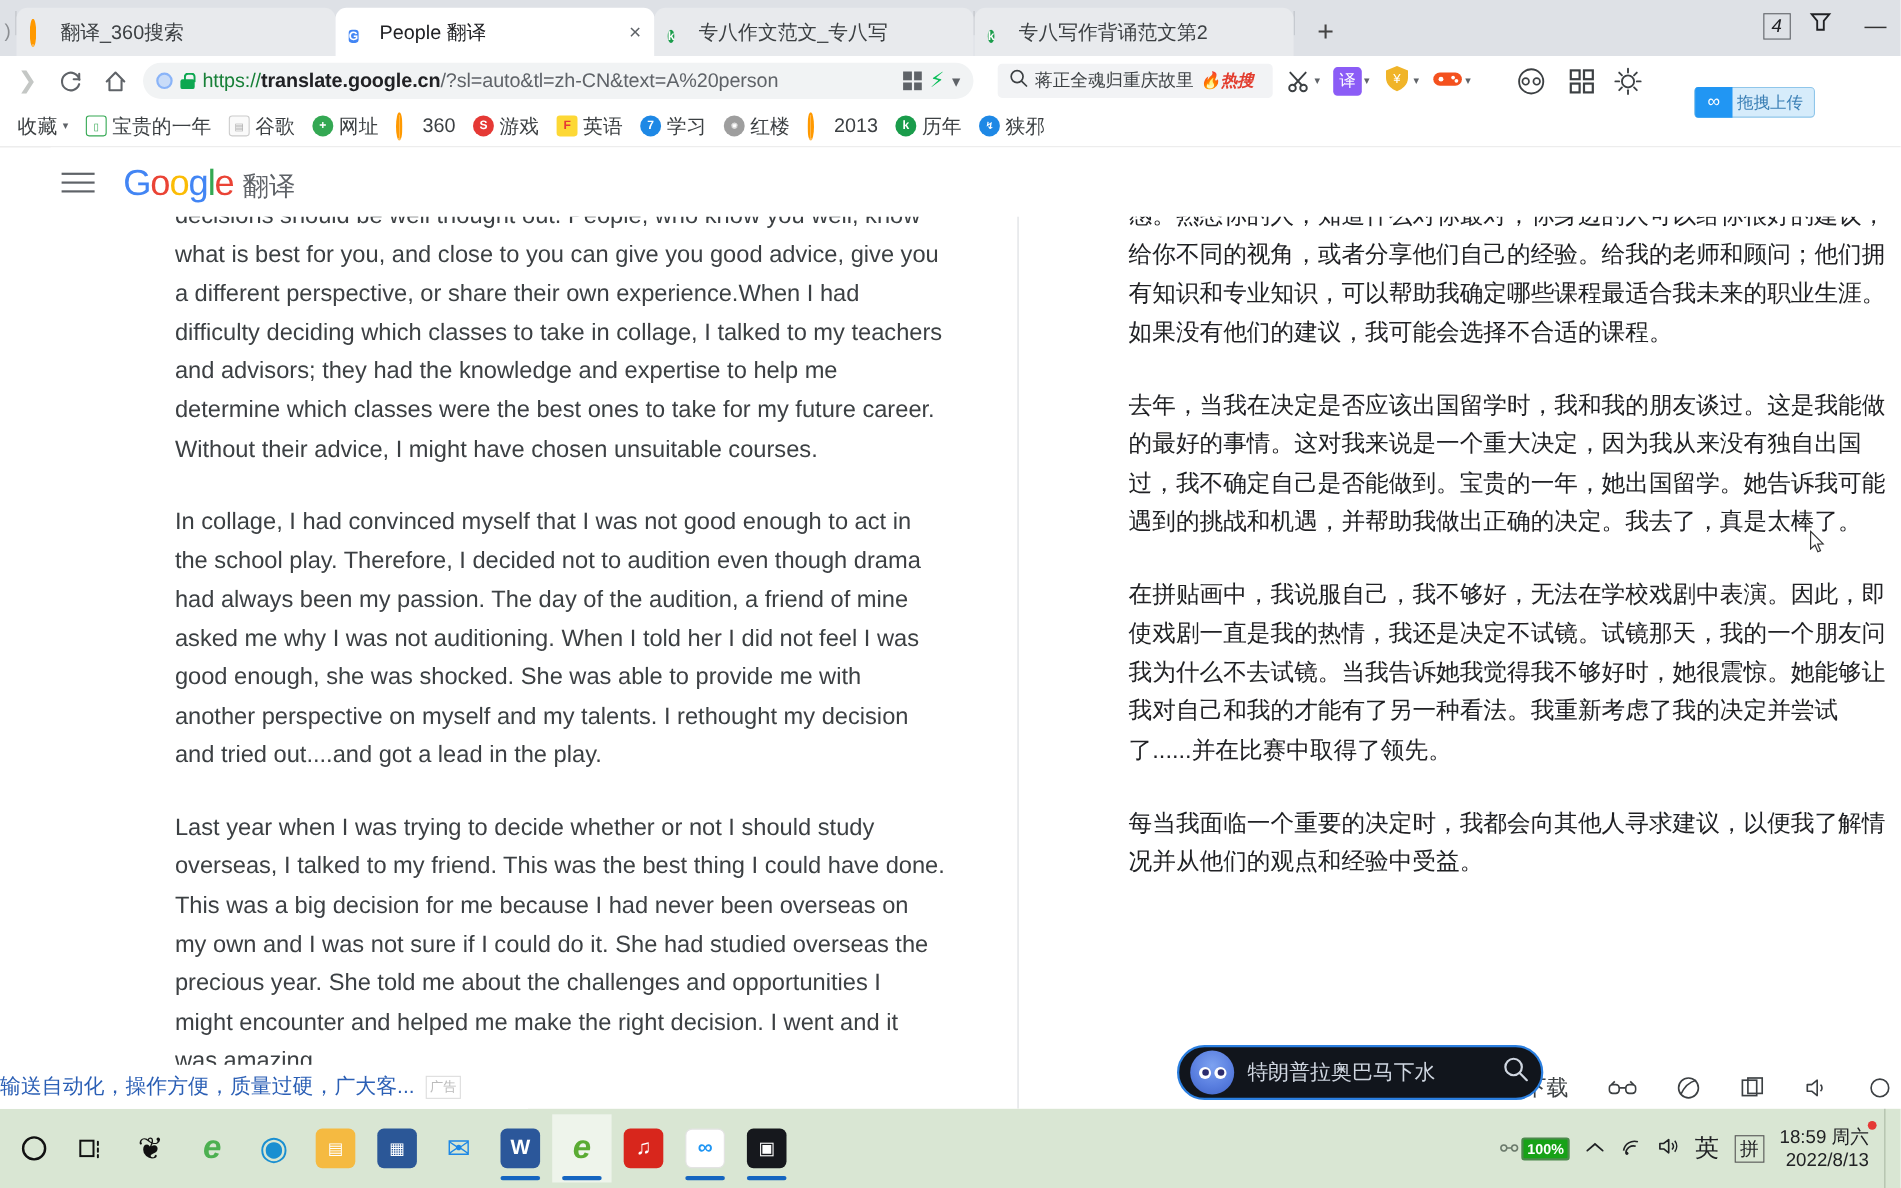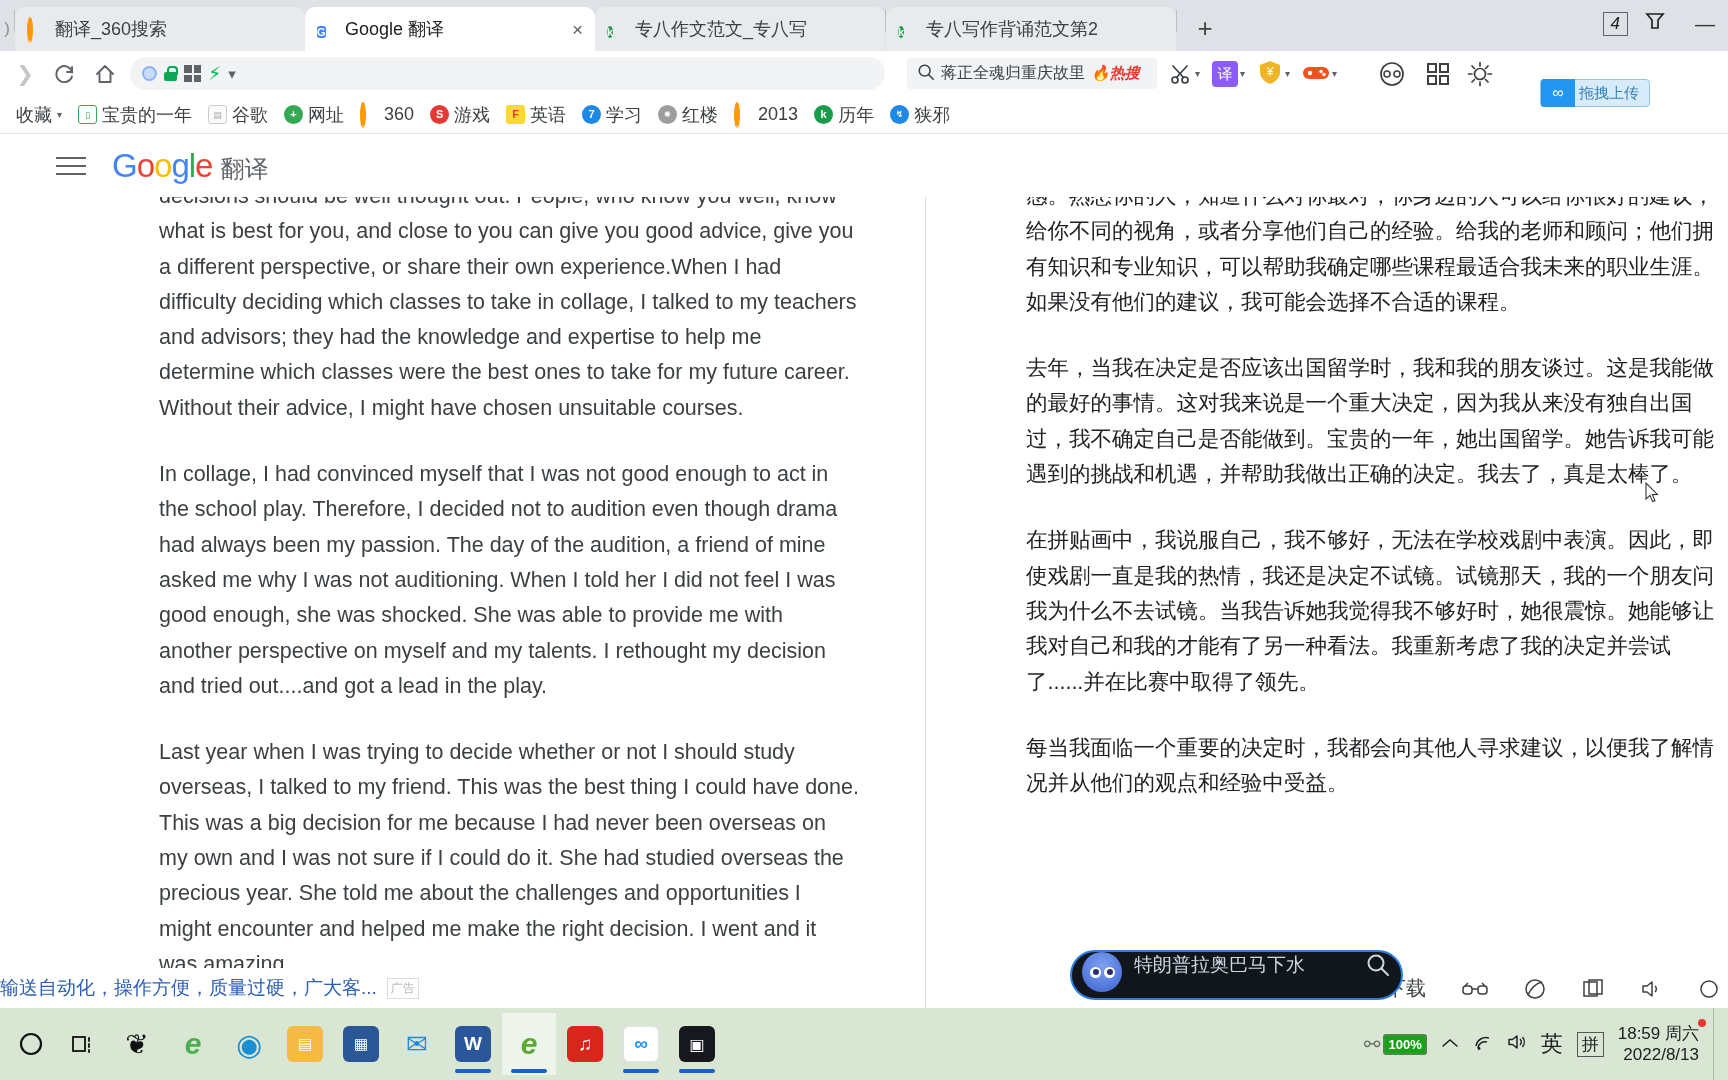--- a/index.html
+++ b/index.html
@@ -146,21 +146,21 @@
     background: #ffffff; display: flex; align-items: center;
     font-size: 19px; color: #2b5fb5; white-space: nowrap; overflow: hidden; z-index: 25;
   }
   .ad-tag { border: 1px solid #ddd; color: #bbb; font-size: 12px; padding: 1px 3px; margin-left: 10px; }
 
   
   .float-search {
     position: absolute; left: 1070px; bottom: 80px;
     width: 333px; height: 50px; border-radius: 25px;
     background: #11151c; border: 2px solid #2b7fe0;
-    display: flex; gap: 12px; padding: 0 10px;
+    display: flex; align-items: center; gap: 12px; padding: 0 10px;
     z-index: 35;
   }
   .fs-avatar {
     width: 40px; height: 40px; border-radius: 50%;
     background: radial-gradient(circle at 50% 35%, #7da2f0 0%, #5a7fe0 55%, #3f63c8 100%);
     display:flex; align-items:center; justify-content:center;
   }
   .fs-eyes { display:flex; gap:3px; }
   .fs-eyes i { width:11px; height:11px; border-radius:50%; background:#fff; position:relative;}
   .fs-eyes i::after { content:""; position:absolute; left:3px; top:2px; width:6px;height:6px;border-radius:50%;background:#2c2c6e;}
@@ -202,21 +202,21 @@
     <div style="width:14px;height:44px;display:flex;align-items:center;justify-content:center;color:#8a8d91;font-size:17px;">)</div>
     <div class="tab-sep"></div>
 
     <div class="tab inactive">
       <span class="favicon"><span class="fav-360"></span></span>
       <span class="tlabel">翻译_360搜索</span>
     </div>
 
     <div class="tab active">
       <span class="favicon"><span class="fav-gt">G</span></span>
-      <span class="tlabel">Google 翻译</span>
+      <span class="tlabel">People 翻译</span>
       <span class="tab-close">×</span>
     </div>
 
     <div class="tab inactive">
       <span class="favicon"><span class="fav-green">k</span></span>
       <span class="tlabel">专八作文范文_专八写</span>
     </div>
     <div class="tab-sep"></div>
 
     <div class="tab inactive">
@@ -248,20 +248,21 @@
     </span>
     <span class="navicon">
       <svg width="24" height="24" viewBox="0 0 24 24">
           <path d="M4 12 L12 4 L20 12 M6.5 11 v9 h11 v-9" fill="none" stroke="#5f6368" stroke-width="1.9" stroke-linejoin="round" stroke-linecap="round"></path>
         </svg>
     </span>
 
     <div class="omnibox">
       <span class="dot-ico"></span>
       <span class="lock-ico"></span>
+      <span class="omni-url"><span class="u-scheme">https://</span><span class="u-host">translate.google.cn</span><span class="u-path">/?sl=auto&amp;tl=zh-CN&amp;text=A%20person</span></span>
       <span class="qr-ico">
           <i></i>
           <i></i>
           <i></i>
           <i></i>
         </span>
       <span class="bolt">⚡</span>
       <span class="chev">▾</span>
     </div>
 

